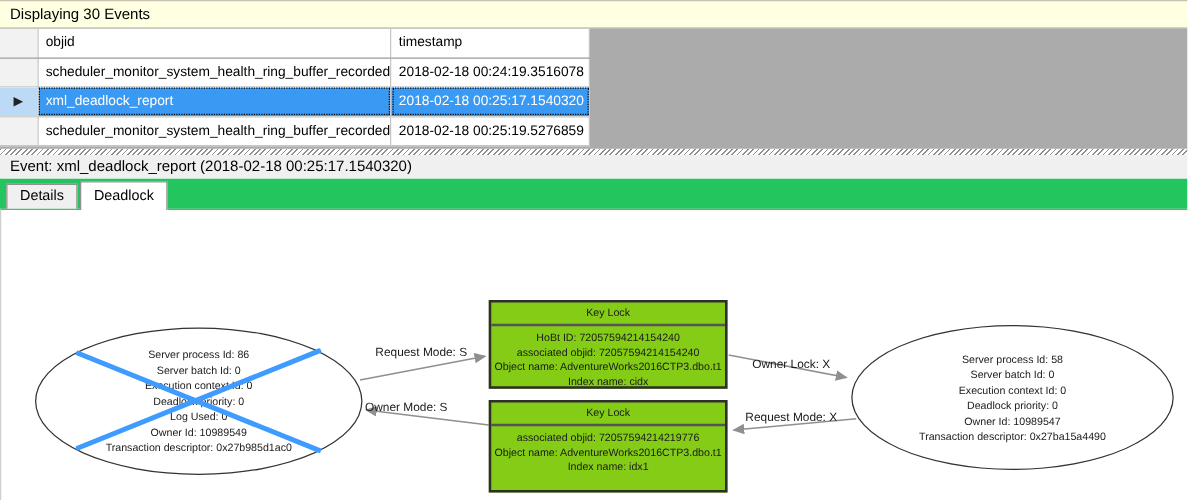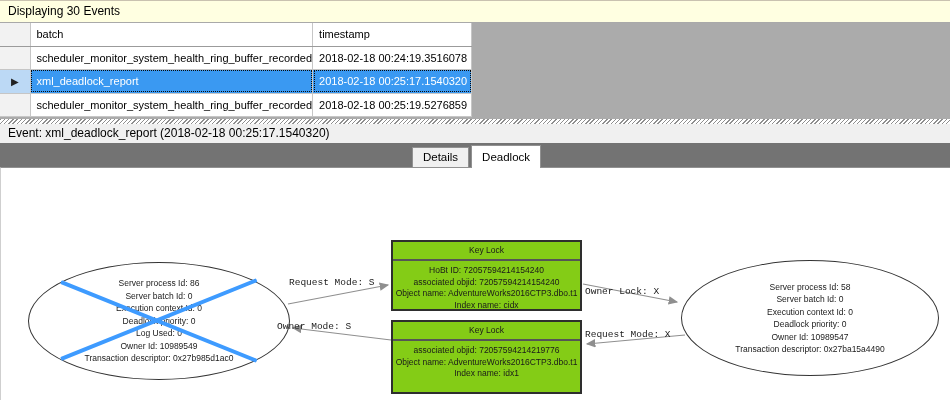--- a/index.html
+++ b/index.html
@@ -38,22 +38,22 @@
   .splitter{
     height:5px;background:#fff;
     background-image:repeating-linear-gradient(135deg,#8f8f8f 0 1px,#ffffff 1px 3px);
   }
   
   .event-line{
     height:19px;background:#f0f0f0;font-size:12px;line-height:19px;padding-left:8px;
   }
   
   .tabstrip{
-    height:24px;background:#737373;display:flex;align-items:flex-end;
-    padding-left:5px;position:relative;z-index:2;justify-content:center;
+    height:24px;background:#22c55e;display:flex;align-items:flex-end;
+    padding-left:5px;position:relative;z-index:2;
   }
   .tab{
     font-size:11.5px;border:1px solid #919191;border-bottom:none;
     padding:3px 10px 3px;background:#f0f0f0;margin-right:2px;position:relative;
     line-height:13px;cursor:default;
   }
   .tab.active{background:#fff;padding-top:5px;padding-bottom:4px;margin-bottom:-1px;z-index:3;}
   
   .panel{
     position:relative;height:233px;background:#fff;
@@ -75,40 +75,40 @@
   }
   .lock-body{padding-top:4px;}
   .lock-body .nl{line-height:11.5px;white-space:nowrap;}
   .cross-line{
     position:absolute;height:4px;background:var(--cross,#3E9BFF);
     transform-origin:0 50%;border-radius:1px;z-index:1;
   }
   .cross-l1{left:60px;top:112px;width:211px;transform:rotate(21.95deg);}
   .cross-l2{left:60px;top:189px;width:211px;transform:rotate(-21.95deg);}
   .edge-label{
-    position:absolute;font-size:9.5px;color:#1a1a1a;width:96px;text-align:left;
-    line-height:12px;z-index:2;font-family:Liberation Mono, monospace;
+    position:absolute;font-size:9.5px;color:#1a1a1a;width:96px;text-align:center;
+    line-height:12px;z-index:2;
   }
 </style>
 </head>
 <body>
 
 <div class="events-bar">Displaying 30 Events</div>
 
 <div class="grid-area">
   <table class="egrid">
     <colgroup>
         <col class="c-sel">
         <col class="c-name">
         <col class="c-ts">
       </colgroup>
     <thead>
       <tr>
         <th class="sel-h"></th>
-        <th>batch</th>
+        <th>objid</th>
         <th>timestamp</th>
       </tr>
     </thead>
     <tbody>
       <tr>
         <td class="sel"></td>
         <td>scheduler_monitor_system_health_ring_buffer_recorded</td>
         <td>2018-02-18 00:24:19.3516078</td>
       </tr>
       <tr class="selected">

